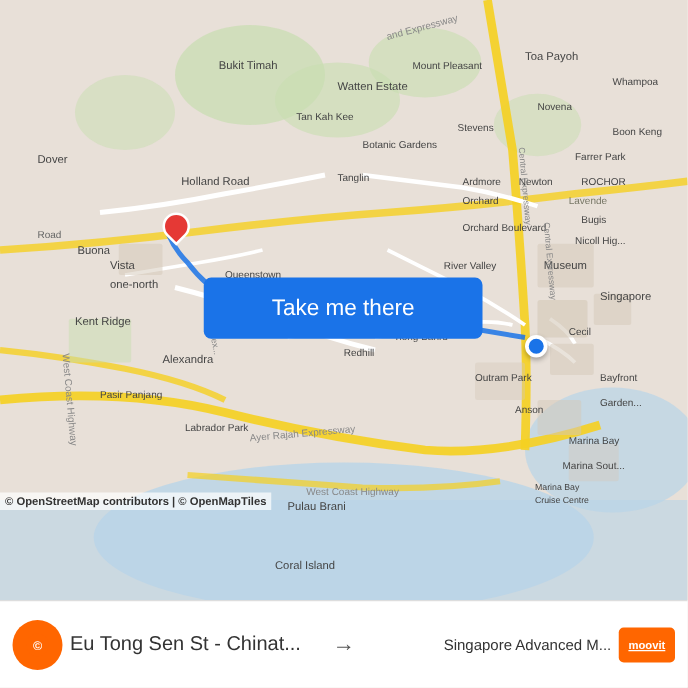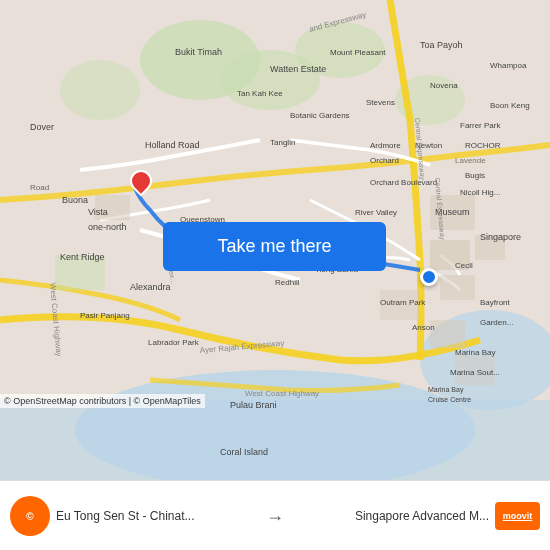--- a/index.html
+++ b/index.html
@@ -70,21 +70,21 @@
 
     .bottom-left {
       display: flex;
       align-items: center;
       gap: 6px;
       flex: 1;
       min-width: 0;
     }
 
     .bottom-text {
-      font-size: 12px;
+      font-size: 16px;
       color: #333;
       white-space: nowrap;
       overflow: hidden;
       text-overflow: ellipsis;
     }
 
     .bottom-arrow {
       font-size: 18px;
       color: #555;
       flex-shrink: 0;
@@ -126,20 +126,21 @@
 
     .attribution {
       position: absolute;
       bottom: 72px;
       left: 0;
       font-size: 9px;
       color: #333;
       background: rgba(255,255,255,0.7);
       padding: 2px 4px;
       z-index: 15;
+      font-weight: bold;
     }
 
     
     .blue-dot {
       position: absolute;
       width: 18px;
       height: 18px;
       background-color: #1a73e8;
       border-radius: 50%;
       border: 3px solid white;

